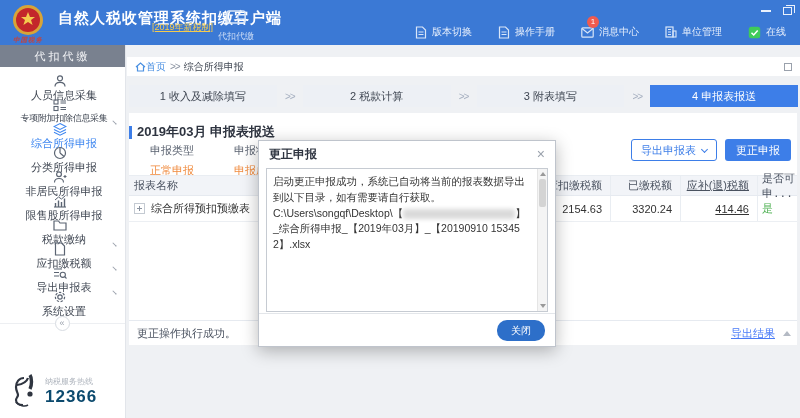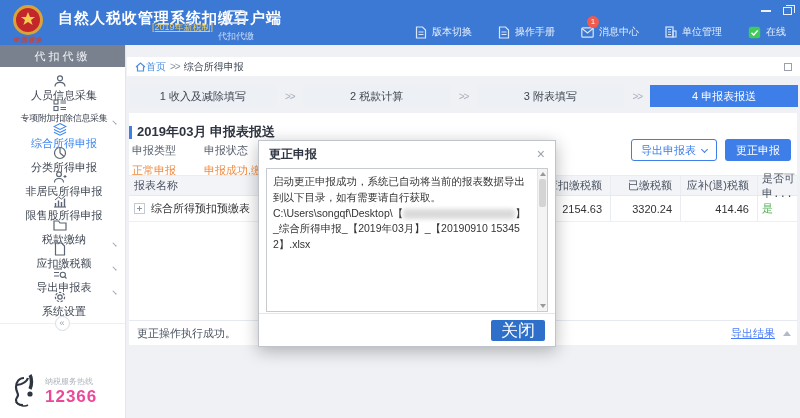--- a/index.html
+++ b/index.html
@@ -31,55 +31,55 @@
   .menu-item { height:24px; display:flex; align-items:center; padding:0 8px 0 11px; font-size:11px; color:#3F4652; cursor:pointer;flex-direction:column; }
   .menu-item .mi-icon { width:14px; height:14px; margin-right:8px; flex:none; }
   .menu-item.small span.mi-label { font-size:9px; letter-spacing:-0.3px; }
   .menu-item.active { color:#3D86F0; }
   .chev { margin-left:auto; width:5px; height:5px; border-right:1px solid #9AA1AC; border-bottom:1px solid #9AA1AC; transform:rotate(45deg); margin-top:-3px; }
   .collapse-row { margin-top:9px; border-top:1px solid #EDEFF2; position:relative; height:1px; }
   .collapse-btn { position:absolute; left:50%; top:-8px; margin-left:-8px; width:15px; height:15px; border-radius:50%;
     background:#FFF; border:1px solid #D8DCE2; color:#9AA1AC; font-size:9px; line-height:13px; text-align:center; cursor:pointer; }
   .hotline { position:absolute; left:10px; bottom:8px; display:flex; align-items:center; gap:3px; }
   .hotline-txt .hl1 { font-size:8px; color:#ADB3BC; }
-  .hotline-txt .hl2 { font-size:17px; font-weight:bold; color:#ec4899; letter-spacing:1px; }
+  .hotline-txt .hl2 { font-size:17px; font-weight:bold; color:#0c4a6e; letter-spacing:1px; }
 
   
   .content { position:absolute; left:127px; top:45px; right:0; bottom:0; }
   .breadcrumb { margin-top:12px; height:19px; background:#FFF; display:flex; align-items:center; padding:0 8px; font-size:10px; }
   .breadcrumb .home { color:#4A90E2; cursor:pointer; }
   .breadcrumb .sep { color:#8B93A1; margin:0 4px; letter-spacing:-1px; }
   .breadcrumb .cur { color:#3F4652; }
   .panel-toggle { margin-left:auto; width:8px; height:8px; border:1px solid #9AA1AC; background:#FFF; cursor:pointer; }
 
   .steps { display:flex; align-items:center; margin:9px 2px 0 2px; }
   .step { flex:1; height:22px; line-height:22px; text-align:center; background:#EDF0F5; color:#3F4652; font-size:11px; cursor:pointer; }
   .step.active { background:#3D7EE8; color:#FFF; }
   .step-sep { width:26px; text-align:center; color:#A6B0C0; font-size:10px; letter-spacing:-1px; }
 
   .panel { position:absolute; left:2px; right:3px; top:68px; bottom:73px; background:#FFF; }
   .panel-title-row { position:absolute; left:0; top:10px; display:flex; align-items:center; }
   .blue-bar { width:3px; height:13px; background:#3D7EE8; margin-right:5px; }
   .panel-title { font-size:13px; font-weight:bold; color:#2E3440; }
-  .filters { position:absolute; left:3px; top:30px; display:flex; gap:28px; }
+  .filters { position:absolute; left:21px; top:30px; display:flex; gap:40px; }
   .filter .lab { font-size:11px; color:#5A6270; }
   .filter .val { font-size:11px; color:#F08A3D; margin-top:5px; }
   .actions { position:absolute; right:6px; top:26px; display:flex; gap:8px; }
   .btn-outline { height:22px; padding:0 9px; border:1px solid #3D7EE8; color:#3D7EE8; background:#FFF;
     border-radius:3px; font-size:11px; display:flex; align-items:center; gap:6px; cursor:pointer; }
   .btn-outline .bchev { width:5px; height:5px; border-right:1px solid #3D7EE8; border-bottom:1px solid #3D7EE8; transform:rotate(45deg); margin-top:-2px; }
   .btn-primary { height:22px; padding:0 11px; background:#3D7EE8; color:#FFF; border-radius:3px; font-size:11px; display:flex; align-items:center; cursor:pointer; }
 
   .table { position:absolute; left:0; right:0; top:62px; }
   .t-head { display:flex; height:21px; background:#F2F4F8; border-top:1px solid #E9EDF2; border-bottom:1px solid #E6EAF0; align-items:center; font-size:11px; color:#4A5260; }
   .t-row { display:flex; height:26px; align-items:center; border-bottom:1px solid #ECEFF3; font-size:11px; color:#333; background:#FFF; cursor:pointer; }
   .c-name { flex:1; padding-left:5px; display:flex; align-items:center; }
   .c-num { width:100px; text-align:right; padding-right:8px; }
   .c-num.b, .c-flag { border-left:1px solid #E9EDF2; height:100%; display:flex; align-items:center; justify-content:flex-end; }
-  .c-w70 { width:70px; } .c-w77 { width:77px; }
+  .c-w70 { width:70px; } .c-w77 { width:77px;text-decoration:underline; }
   .c-flag { width:40px; justify-content:flex-start; padding-left:4px; }
   .c-flag.head-txt { color:#4A5260;font-family:Liberation Mono, monospace; }
   .green { color:#4FB153; }
   .expand-box { width:11px; height:11px; flex:none; margin-right:6px; border:1px solid #C4CAD2;
     background: linear-gradient(#8A93A0,#8A93A0) center/5px 1px no-repeat, linear-gradient(#8A93A0,#8A93A0) center/1px 5px no-repeat, #FFF; cursor:pointer; }
 
   .panel-footer { position:absolute; left:0; right:0; bottom:0; height:25px; border-top:1px solid #E6EAF0;
     display:flex; align-items:center; padding:0 6px 0 8px; font-size:11px; color:#4A5260; background:#FFF; }
   .export-link { margin-left:auto; color:#4A7BF7; text-decoration:underline; cursor:pointer; }
   .up-tri { width:0; height:0; border-left:4px solid transparent; border-right:4px solid transparent; border-bottom:5px solid #B4BAC4; margin-left:8px; }
@@ -91,21 +91,21 @@
   .dialog-title { font-size:12px; font-weight:bold; color:#2E3440; }
   .dialog-close { margin-left:auto; color:#9AA1AC; font-size:14px; line-height:14px; cursor:pointer; }
   .dialog-body { position:absolute; left:7px; right:7px; top:27px; bottom:34px; border:1px solid #C6CBD2; background:#FFF; }
   .dialog-msg { padding:5px 16px 5px 6px; font-size:10.5px; color:#333; line-height:1.5; word-break:break-all; }
   .redacted { display:inline-block; width:112px; height:10px; background:#DADADA; border-radius:2px; filter:blur(2px); vertical-align:middle; }
   .vscroll { position:absolute; right:0; top:0; bottom:0; width:10px; background:#F4F4F4; border-left:1px solid #E5E5E5; }
   .vs-up { position:absolute; top:3px; left:2px; width:0; height:0; border-left:3px solid transparent; border-right:3px solid transparent; border-bottom:4px solid #999; }
   .vs-down { position:absolute; bottom:3px; left:2px; width:0; height:0; border-left:3px solid transparent; border-right:3px solid transparent; border-top:4px solid #999; }
   .vs-thumb { position:absolute; top:10px; left:1px; width:7px; height:28px; background:#D4D4D4; border-radius:2px; }
   .dialog-foot { position:absolute; left:0; right:0; bottom:0; height:33px; border-top:1px solid #E3E6EA; display:flex; align-items:center; justify-content:flex-end; padding:0 10px; }
-  .btn-close { min-width:48px; height:21px; background:#2D6FC9; color:#FFF; font-size:17px; border-radius:2px; text-align:center; line-height:21px; padding:0 10px; cursor:pointer; }
+  .btn-close { min-width:48px; height:21px; background:#2D6FC9; color:#FFF; font-size:10px; border-radius:10px; text-align:center; line-height:21px; padding:0 10px; cursor:pointer; }
 </style>
 </head>
 <body>
 
 <div class="app">
 
   <div class="header">
     <div class="logo">
       <svg width="34" height="34" viewBox="0 0 34 34" style="position:absolute;left:3px;top:1px">
         <circle cx="17" cy="17" r="15" fill="#D8A437"></circle>

